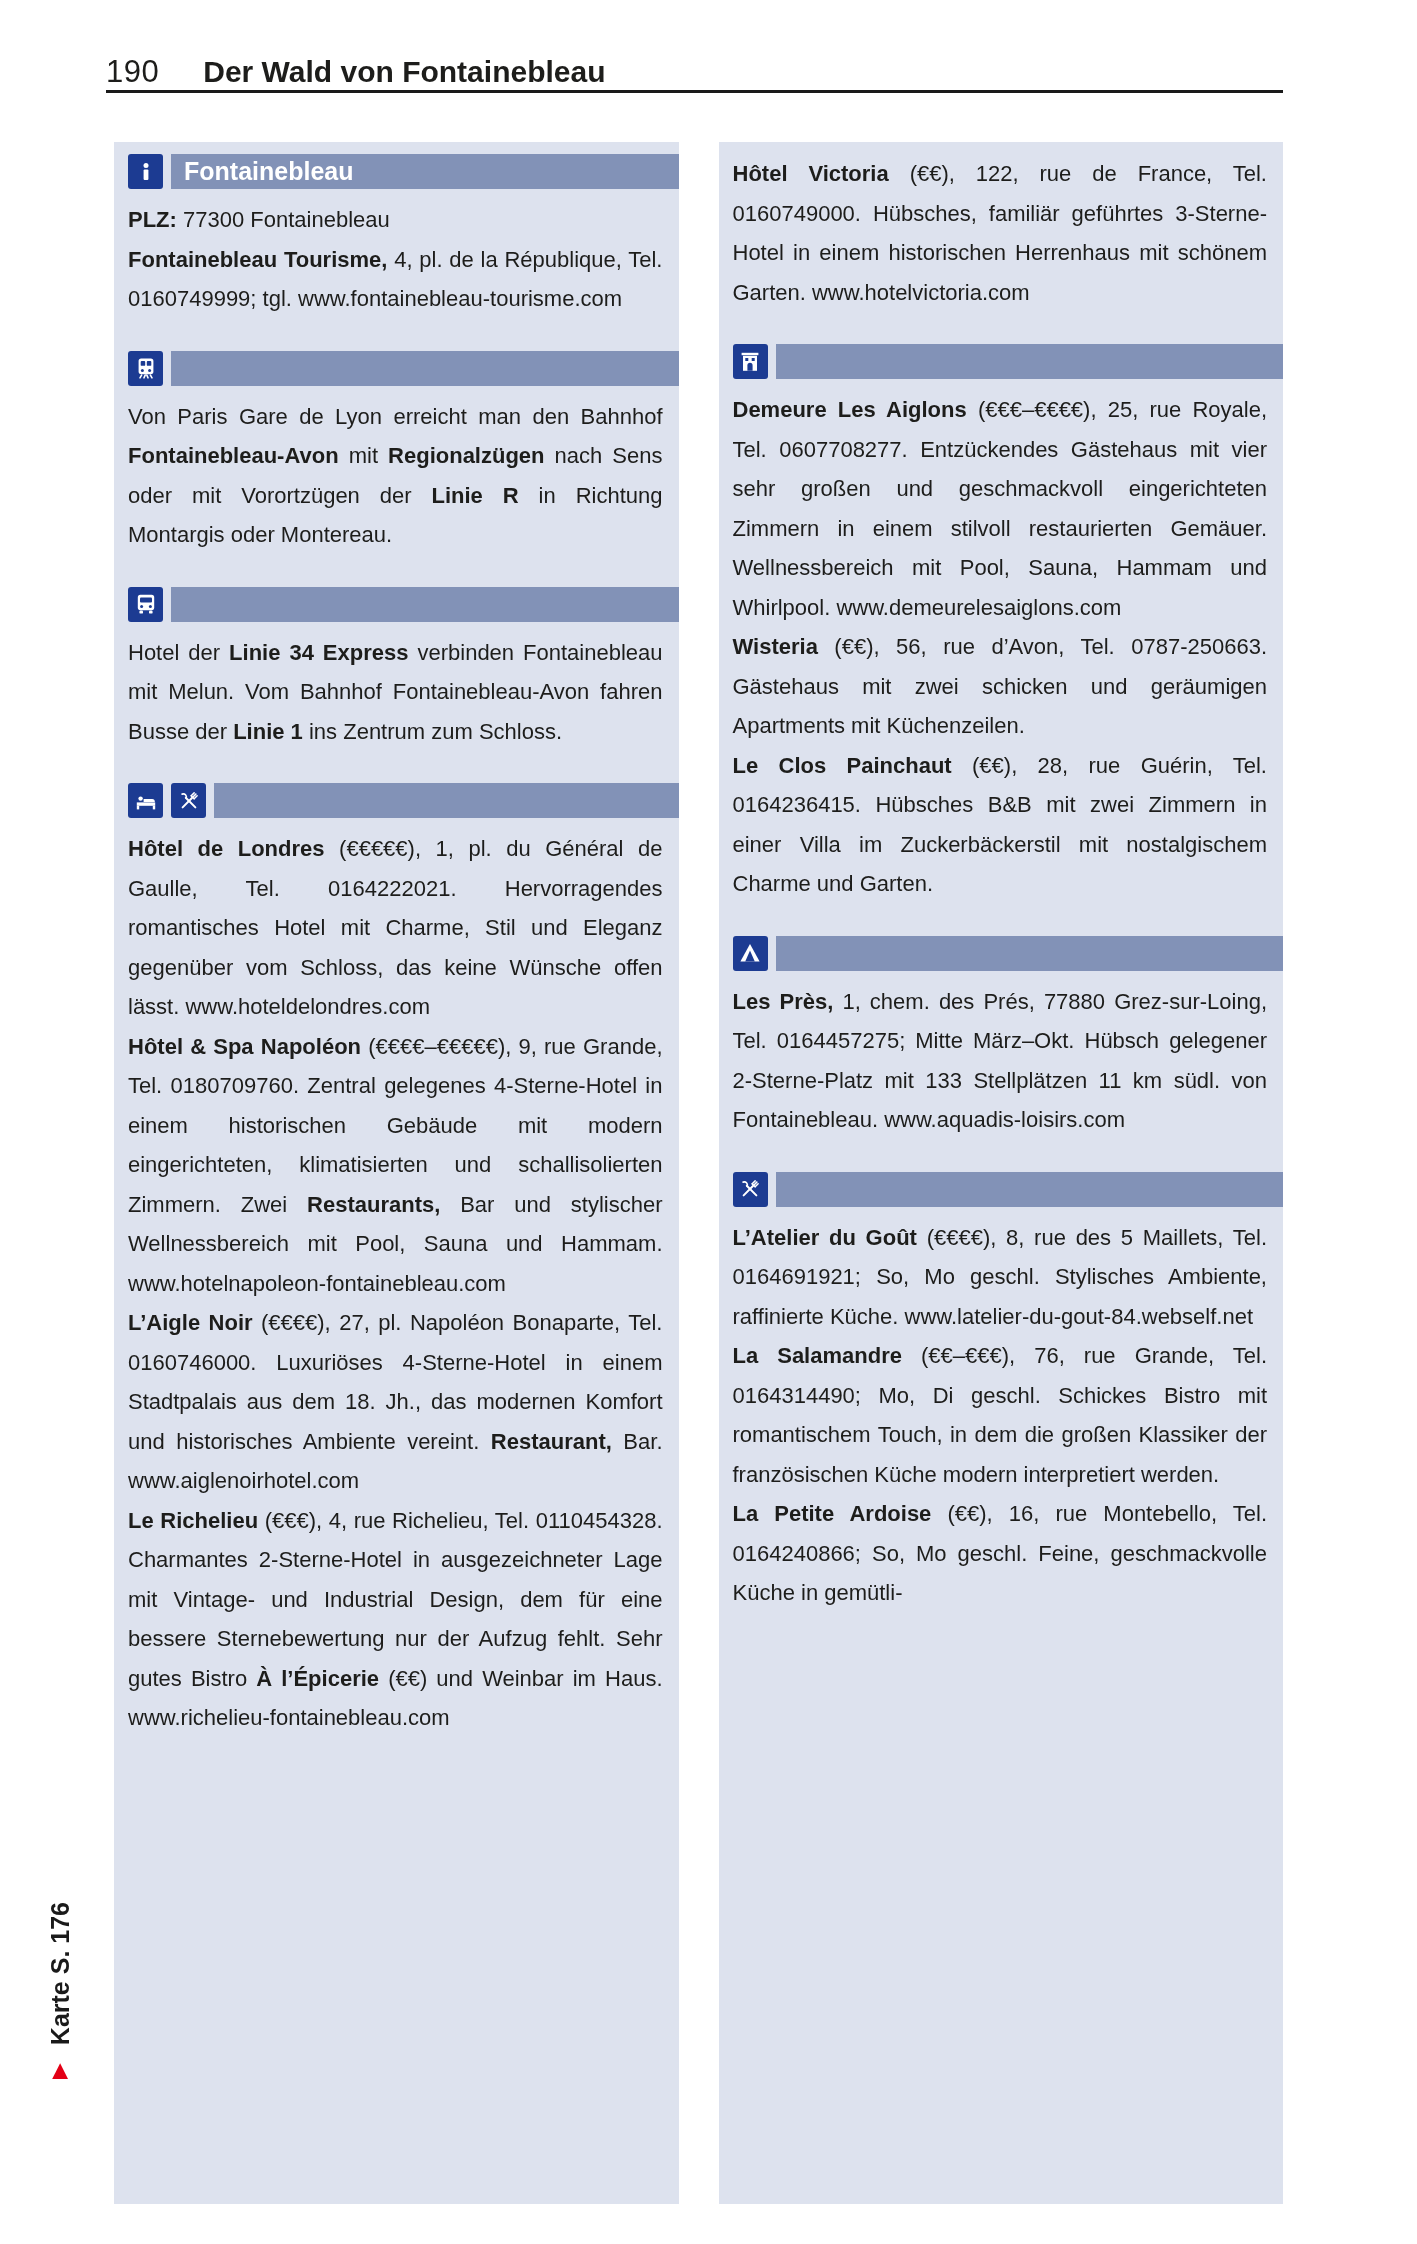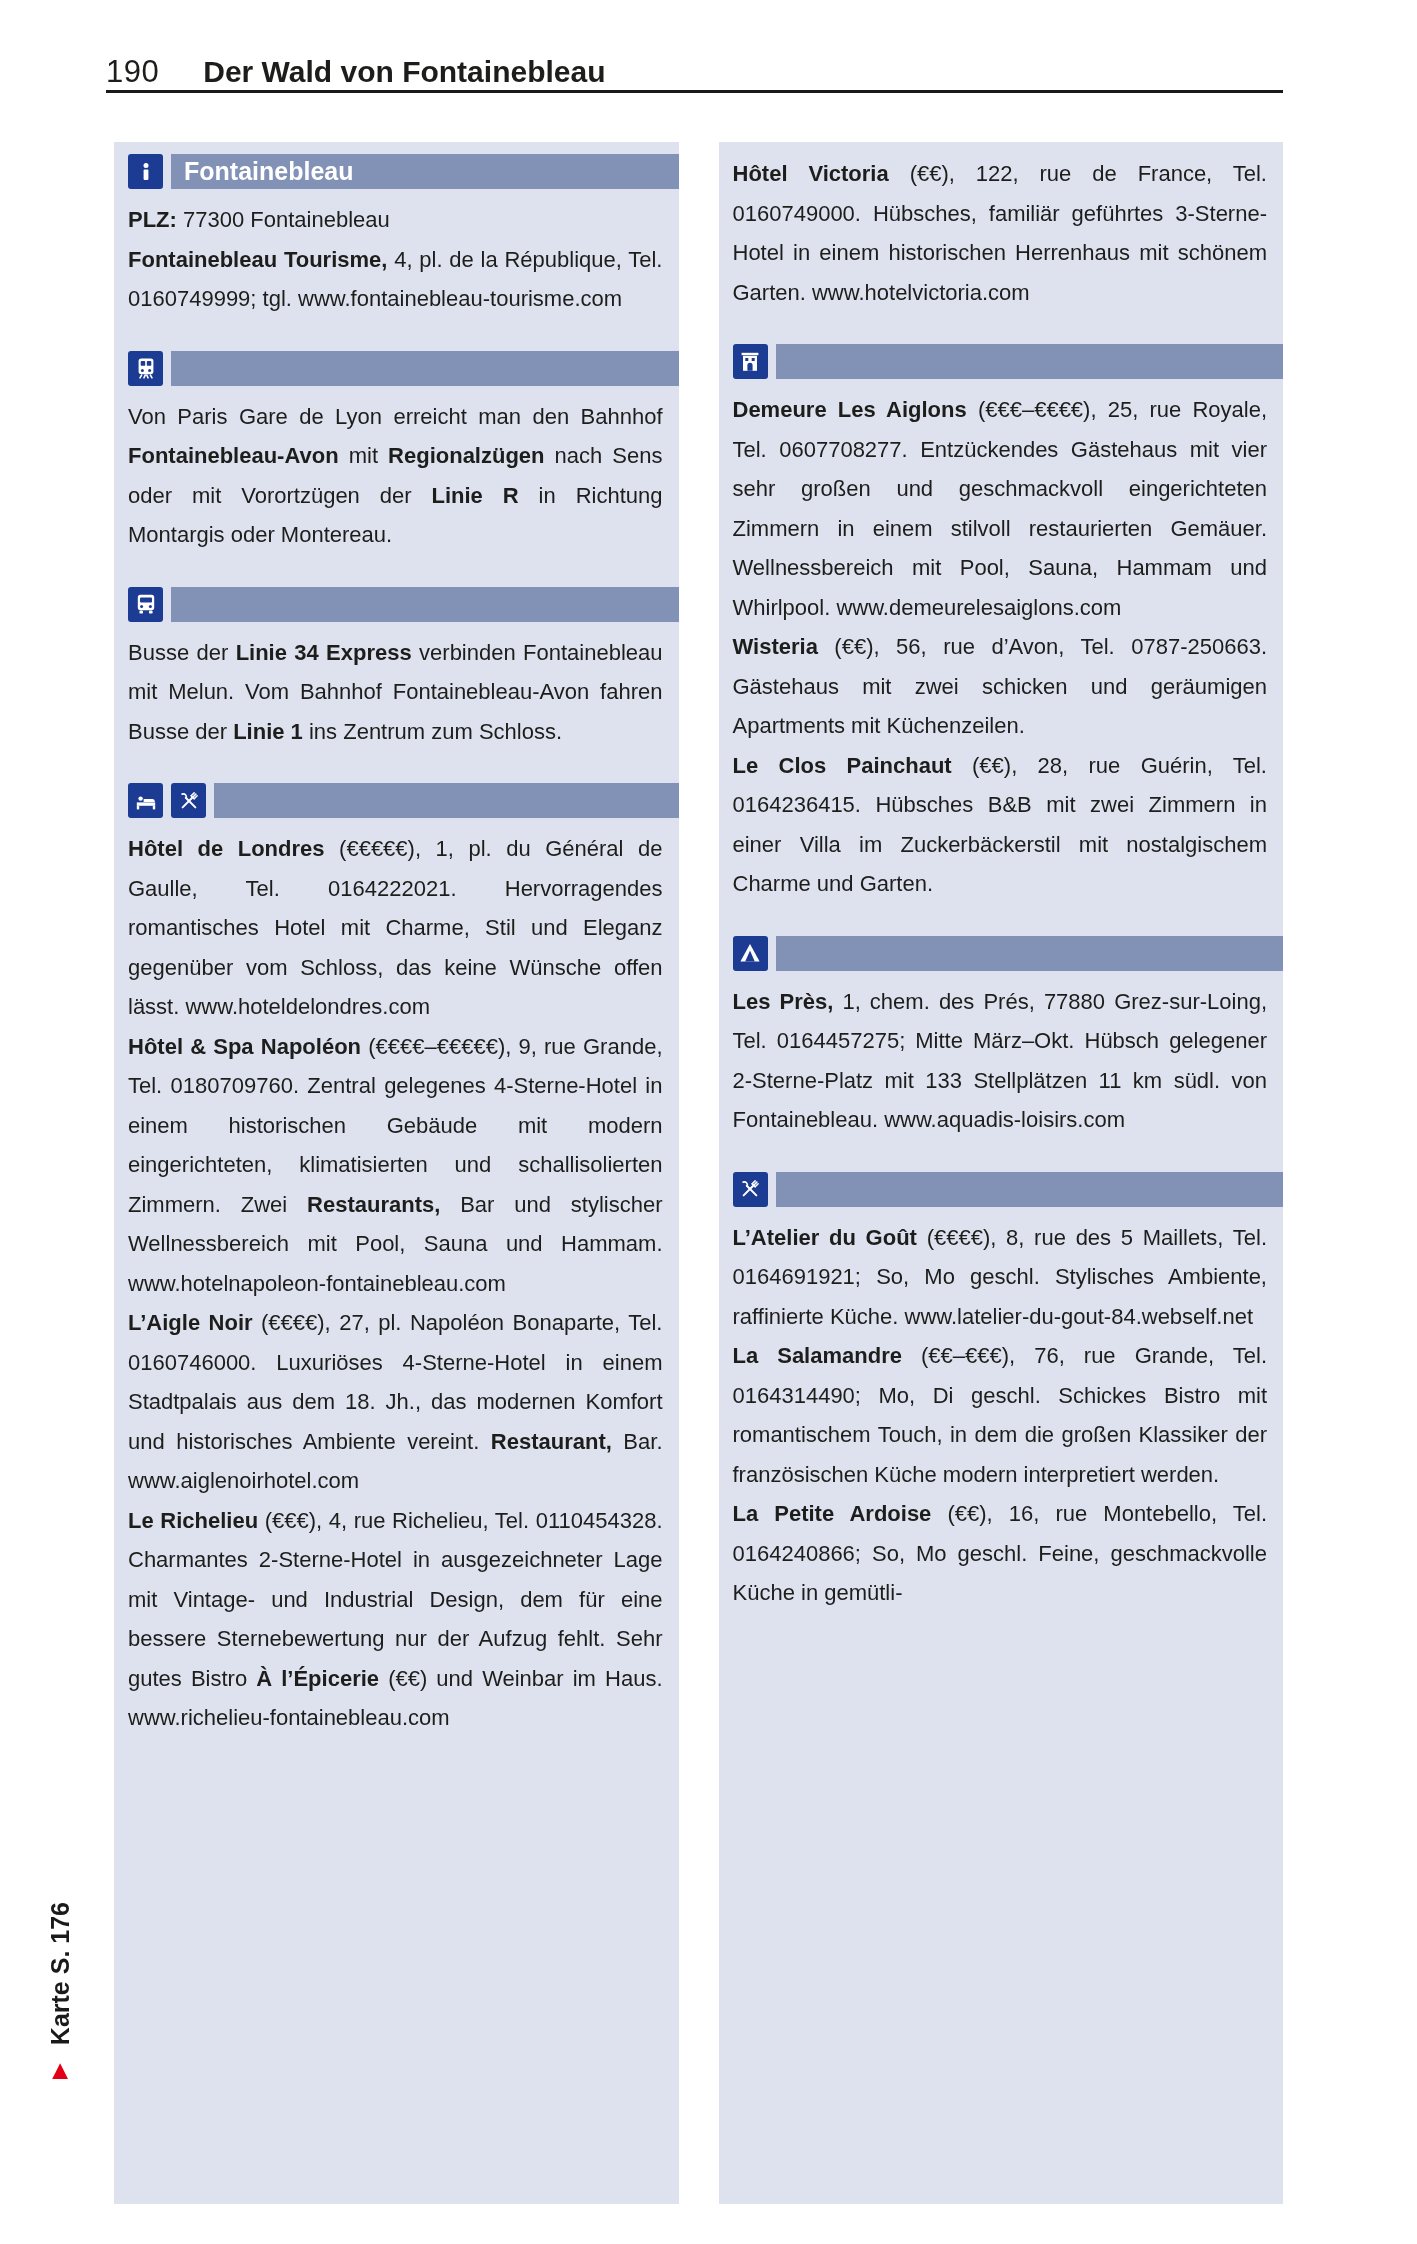--- a/index.html
+++ b/index.html
@@ -91,21 +91,21 @@
                 <rect x="6" y="5.4" width="12" height="5" rx="1" fill="var(--icon-bg,#1c3b92)"></rect>
                 <circle cx="7.6" cy="14.6" r="1.5" fill="var(--icon-bg,#1c3b92)"></circle>
                 <circle cx="16.4" cy="14.6" r="1.5" fill="var(--icon-bg,#1c3b92)"></circle>
                 <rect x="5.4" y="18.6" width="3.6" height="3" rx="1.2" fill="#fff"></rect>
                 <rect x="15" y="18.6" width="3.6" height="3" rx="1.2" fill="#fff"></rect>
               </svg>
             </span>
             <div class="bar"></div>
           </div>
           <div class="paras">
-            <p class="entry"><span>Busse der </span><span class="b">Linie 34 Express</span><span> verbinden Fontainebleau mit Melun. Vom Bahnhof Fontainebleau-Avon fahren Busse der </span><span class="b">Linie 1</span><span> ins Zentrum zum Schloss.</span></p>
+            <p class="entry"><span>Hotel der </span><span class="b">Linie 34 Express</span><span> verbinden Fontainebleau mit Melun. Vom Bahnhof Fontainebleau-Avon fahren Busse der </span><span class="b">Linie 1</span><span> ins Zentrum zum Schloss.</span></p>
           </div>
         </section>
         <section class="section">
           <div class="barrow">
             <span class="icon-square">
               <svg viewBox="0 0 24 24">
                 <circle cx="6.6" cy="9.6" r="2.2" fill="#fff"></circle>
                 <path d="M9.6 10h8.6a2.6 2.6 0 0 1 2.6 2.6V13H9.6z" fill="#fff"></path>
                 <rect x="2.8" y="13.4" width="18.4" height="3.4" fill="#fff"></rect>
                 <rect x="2.8" y="16.8" width="2.4" height="3.6" fill="#fff"></rect>

